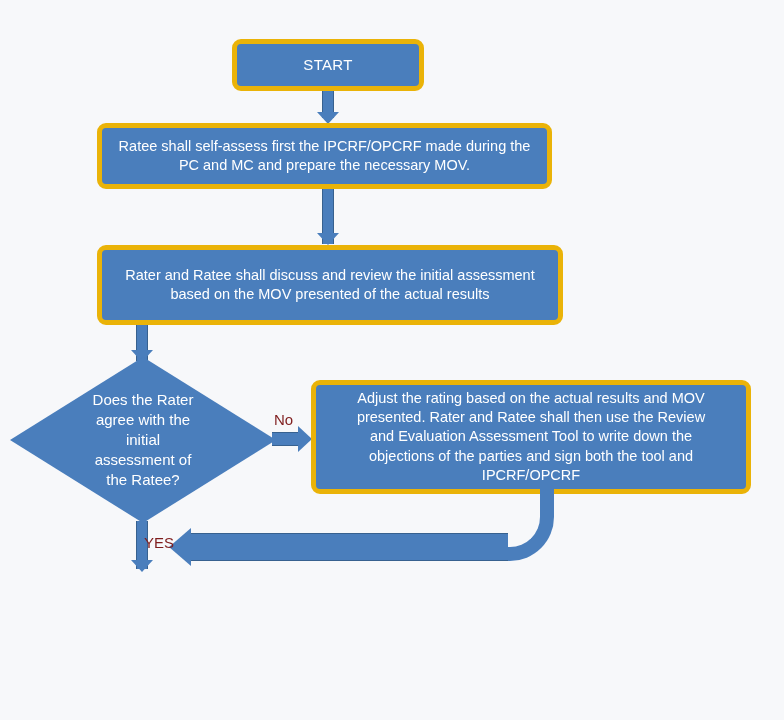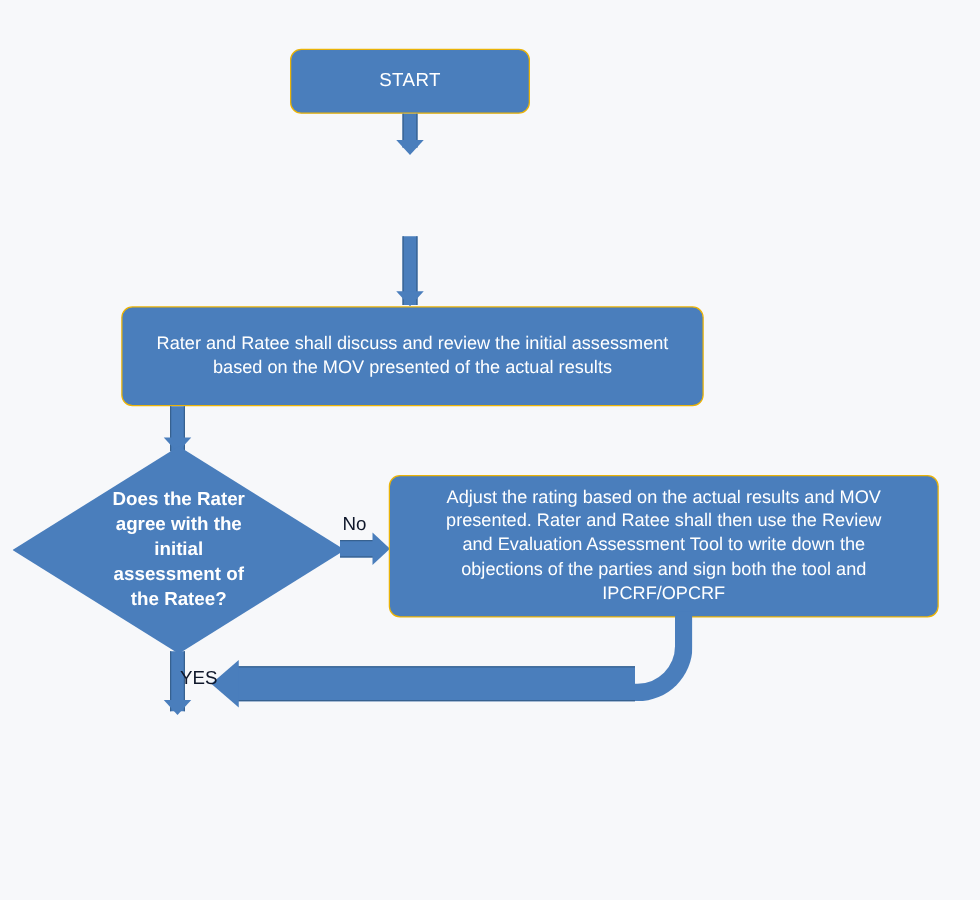--- a/index.html
+++ b/index.html
@@ -12,21 +12,21 @@
     width: 784px;
     height: 720px;
     background: #f7f8fa;
     overflow: hidden;
     font-family: "Liberation Sans", sans-serif;
   }
   .node {
     position: absolute;
     box-sizing: border-box;
     background: #4a7ebc;
-    border: 1px solid #eab308;
+    border: 5px solid #eab308;
     color: #ffffff;
     display: flex;
     align-items: center;
     justify-content: center;
     text-align: center;
     line-height: 1.32;
   }
   .proc {
     border-radius: 9px;
   }
@@ -51,21 +51,20 @@
     align-items: center;
     justify-content: center;
     color: #ffffff;
     text-align: center;
     font-size: 15px;
     line-height: 1.33;
   }
   .decision .node-text {
     white-space: pre-line;
     padding: 0 34px;
-    font-weight: bold;
   }
 
   
   .conn {
     position: absolute;
   }
   .v-shaft {
     position: absolute;
     background: #4a7ebc;
     border-left: 1px solid #37618f;
@@ -106,40 +105,44 @@
   .elbow-fill {
     position: absolute;
     box-sizing: border-box;
     border: 14px solid #4a7ebc;
     border-top: none;
     border-left: none;
     border-bottom-right-radius: 44px;
   }
   .edge-label {
     position: absolute;
-    color: #0f172a;
+    color: #7f1d1d;
     font-size: 15px;
     font-family: "Liberation Sans", sans-serif;
     white-space: nowrap;
   }
 </style>
 </head>
 <body>
 
 <div id="canvas">
 
   <div class="node terminal" style="left:232px; top:39px; width:192px; height:52px;">
     <span class="node-text">START</span>
   </div>
 
   <div class="conn">
     <div class="v-shaft" style="left:322px; top:91px; width:12px; height:27px;"></div>
     <div class="arrow-down" style="left:317px; top:112px;"></div>
   </div>
 
+  <div class="node proc" style="left:97px; top:123px; width:455px; height:66px; font-size:14.5px;">
+    <span class="node-text">Ratee shall self-assess first the IPCRF/OPCRF made during the
+PC and MC and prepare the necessary MOV.</span>
+  </div>
 
   <div class="conn">
     <div class="v-shaft" style="left:322px; top:189px; width:12px; height:55px;"></div>
     <div class="arrow-down" style="left:317px; top:233px;"></div>
   </div>
 
   <div class="node proc" style="left:97px; top:245px; width:466px; height:80px; font-size:14.5px;">
     <span class="node-text">Rater and Ratee shall discuss and review the initial assessment
 based on the MOV presented of the actual results</span>
   </div>

